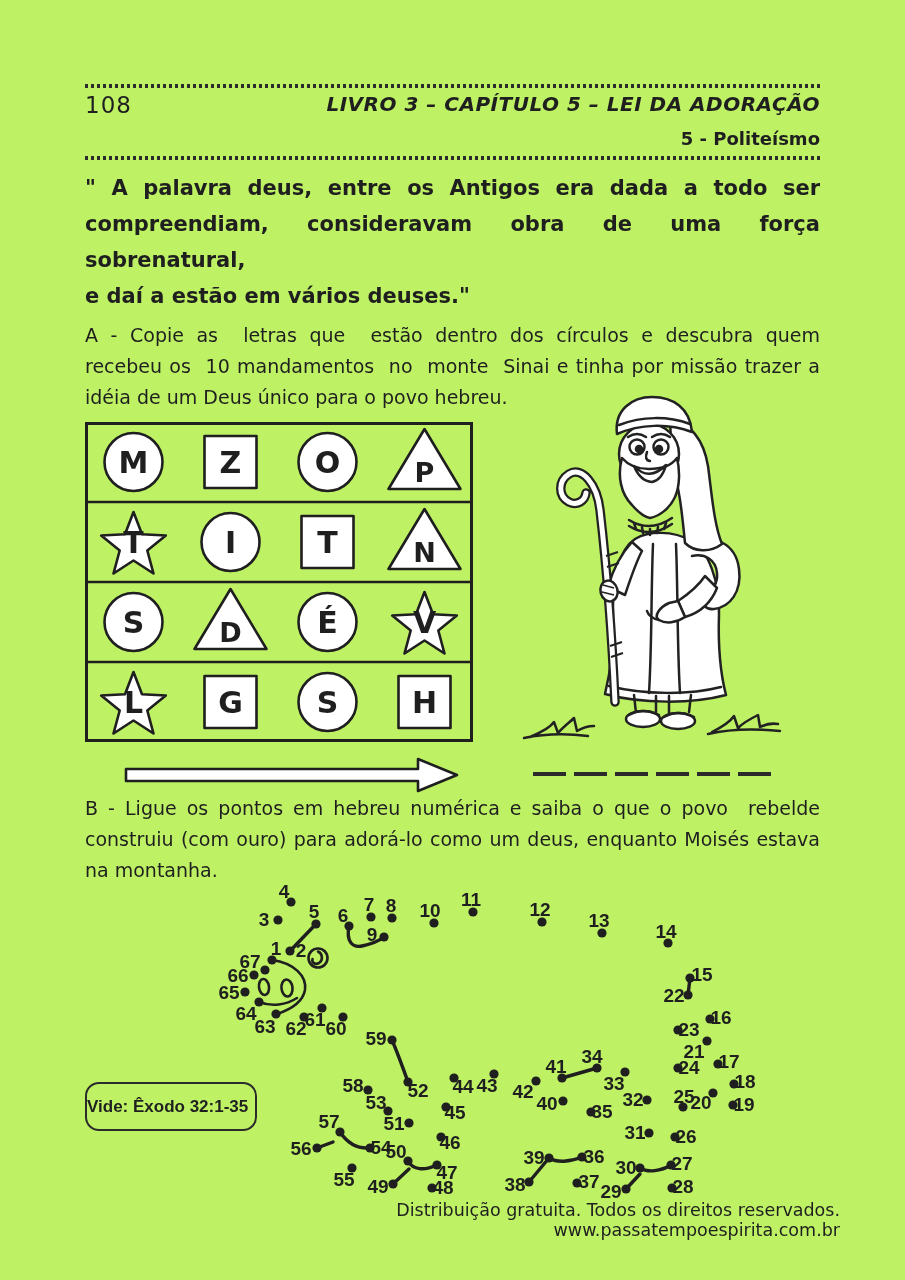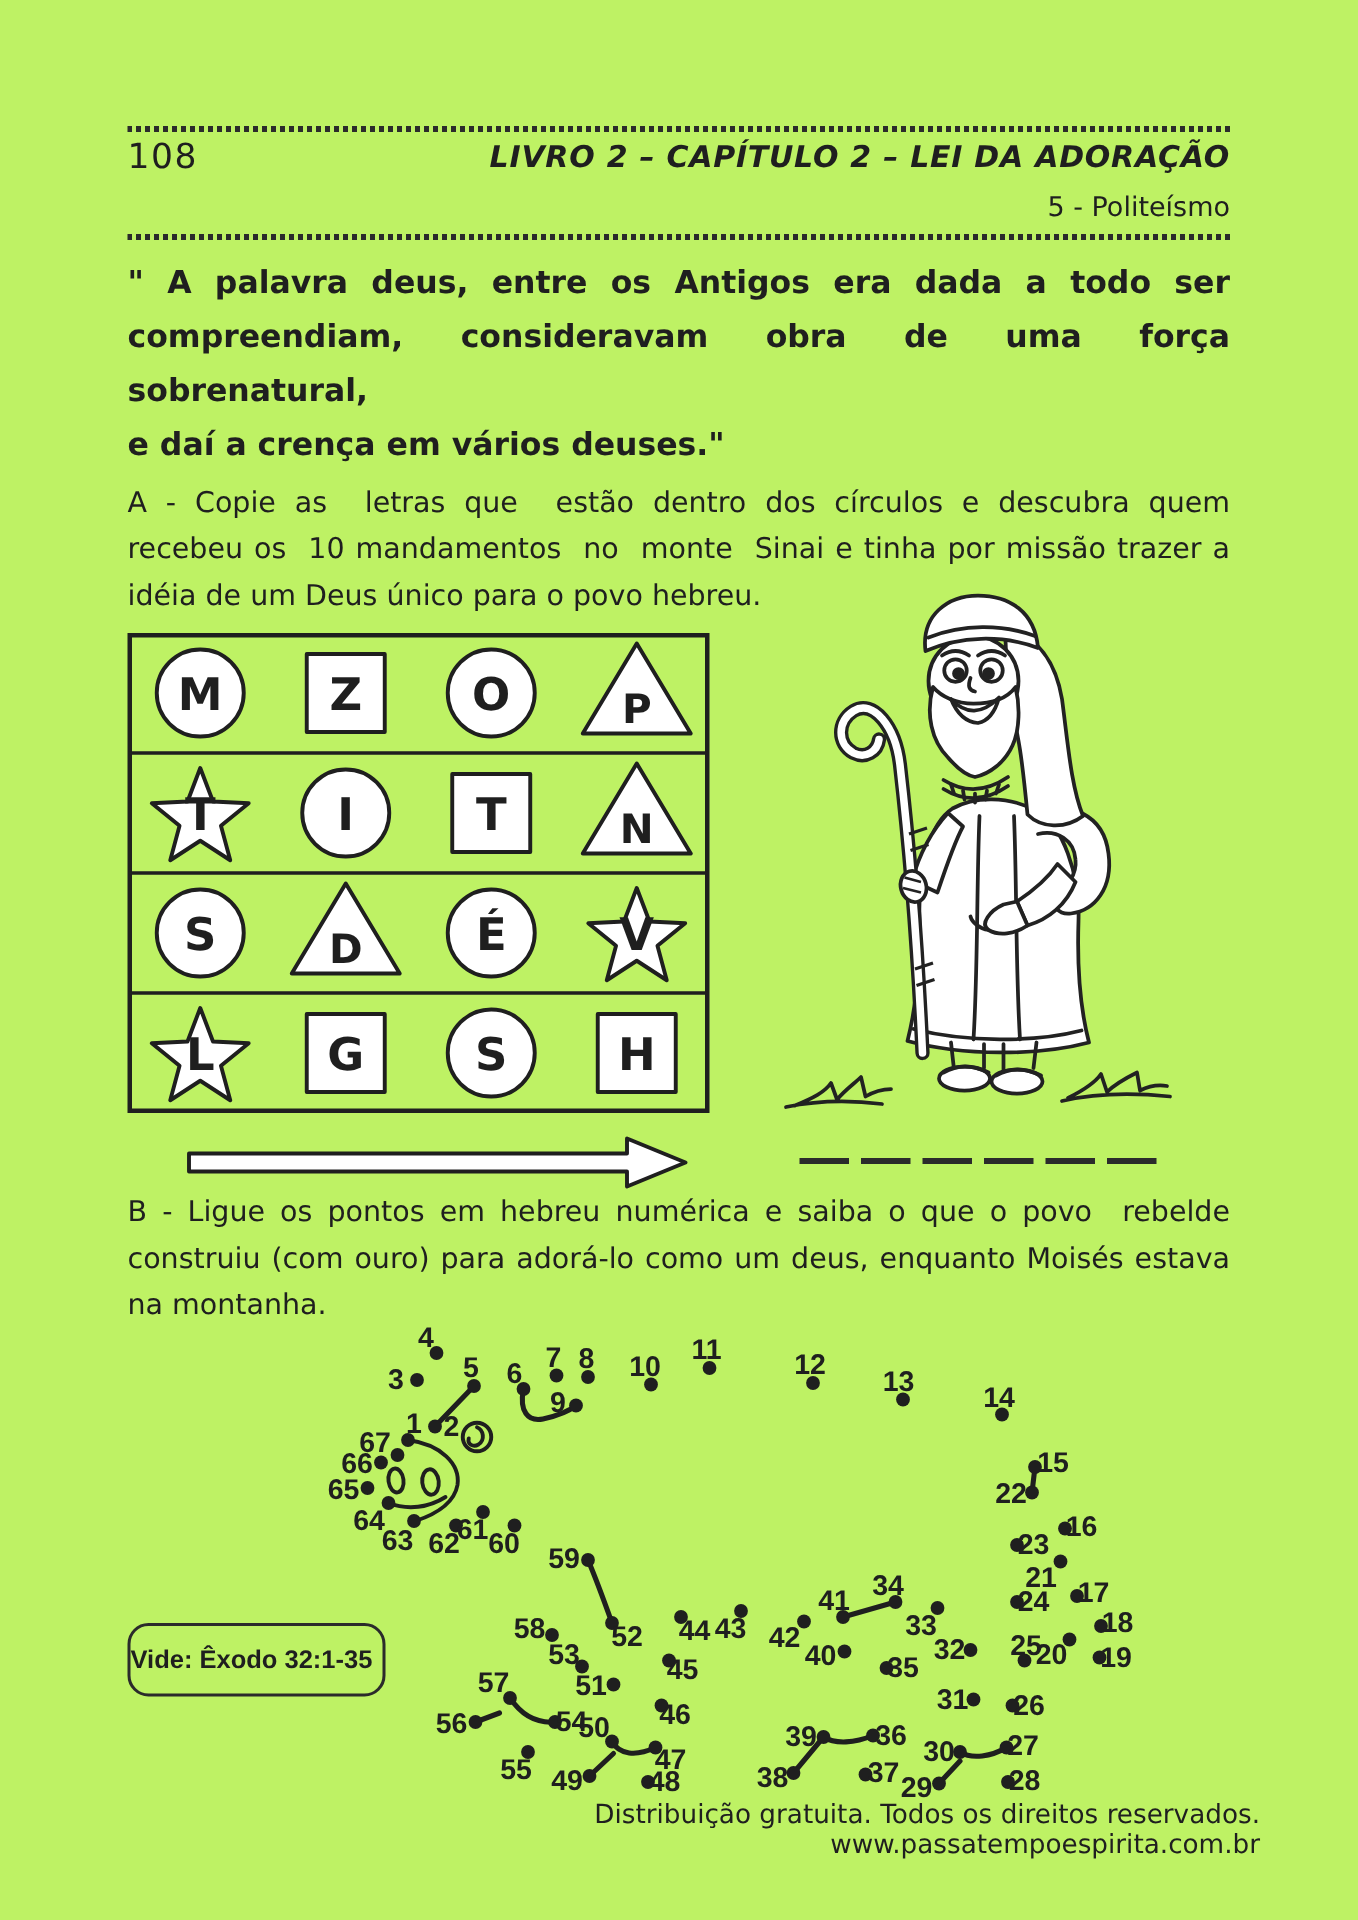--- a/index.html
+++ b/index.html
@@ -2,21 +2,21 @@
 <html><head>
 <meta charset="utf-8">
 <style>
   html,body{margin:0;padding:0;background:#e8e8e8;}
   .page{position:relative;width:905px;height:1280px;background:#bef264;margin:0 auto;
         font-family:"DejaVu Sans",sans-serif;color:#1f1f1f;overflow:hidden;}
   .dotline{position:absolute;left:85px;width:735px;height:4px;
     background-image:repeating-linear-gradient(90deg,#2b2b2b 0 3px,transparent 3px 6px);}
   .pagenum{position:absolute;left:85px;top:92px;font-size:23px;letter-spacing:1px;}
   .booktitle{position:absolute;right:85px;top:92px;font-size:20px;font-weight:bold;font-style:italic;letter-spacing:.5px;}
-  .subsection{position:absolute;right:85px;top:128px;font-size:18px;}
+  .subsection{position:absolute;right:85px;top:128px;font-size:18px;font-weight:bold;}
   .textblock{position:absolute;left:85px;width:735px;}
   .quote{top:170px;font-size:21px;font-weight:bold;line-height:36px;}
   .act-a{top:320px;font-size:19px;line-height:31px;}
   .act-b{top:793px;font-size:19px;line-height:31px;}
   .tline{white-space:pre-wrap;}
   .tline.just{text-align:justify;text-align-last:justify;}
   .refbox{position:absolute;left:85px;top:1082px;width:168px;height:45px;border:2.5px solid #2b2b2b;
     border-radius:14px;font-family:"Liberation Sans",sans-serif;font-weight:bold;font-size:17px;
     display:flex;align-items:center;justify-content:flex-start;}
   .footer{position:absolute;left:200px;top:1200px;width:640px;text-align:right;font-size:17.5px;}
@@ -26,28 +26,28 @@
   svg text.gridletter{font-family:"DejaVu Sans",sans-serif;font-weight:bold;}
   svg text.dotlabel{font-family:"Liberation Sans",sans-serif;font-weight:bold;font-size:19px;}
 </style>
 </head>
 <body>
 
 <div class="page">
 
   <div class="dotline" style="top:84px"></div>
   <div class="pagenum">108</div>
-  <div class="booktitle">LIVRO 2 – CAPÍTULO 2 – LEI DA ADORAÇÃO</div>
+  <div class="booktitle">LIVRO 3 – CAPÍTULO 5 – LEI DA ADORAÇÃO</div>
   <div class="subsection">5 - Politeísmo</div>
   <div class="dotline" style="top:156px"></div>
 
   <div class="textblock quote">
       <div class="tline just">" A palavra deus, entre os Antigos era dada a todo ser</div>
       <div class="tline just">compreendiam, consideravam obra de uma força sobrenatural,</div>
-      <div class="tline">e daí a crença em vários deuses."</div>
+      <div class="tline">e daí a estão em vários deuses."</div>
     </div>
 
   <div class="textblock act-a">
       <div class="tline just">A - Copie as  letras que  estão dentro dos círculos e descubra quem</div>
       <div class="tline just">recebeu os  10 mandamentos  no  monte  Sinai e tinha por missão trazer a</div>
       <div class="tline">idéia de um Deus único para o povo hebreu.</div>
     </div>
 
   <svg id="letter-grid-svg" style="left:85px;top:422px" width="388" height="320" viewBox="0 0 388 320">
     <rect x="1.5" y="1.5" width="385" height="317" fill="none" stroke="#1f1f1f" stroke-width="3"></rect>

